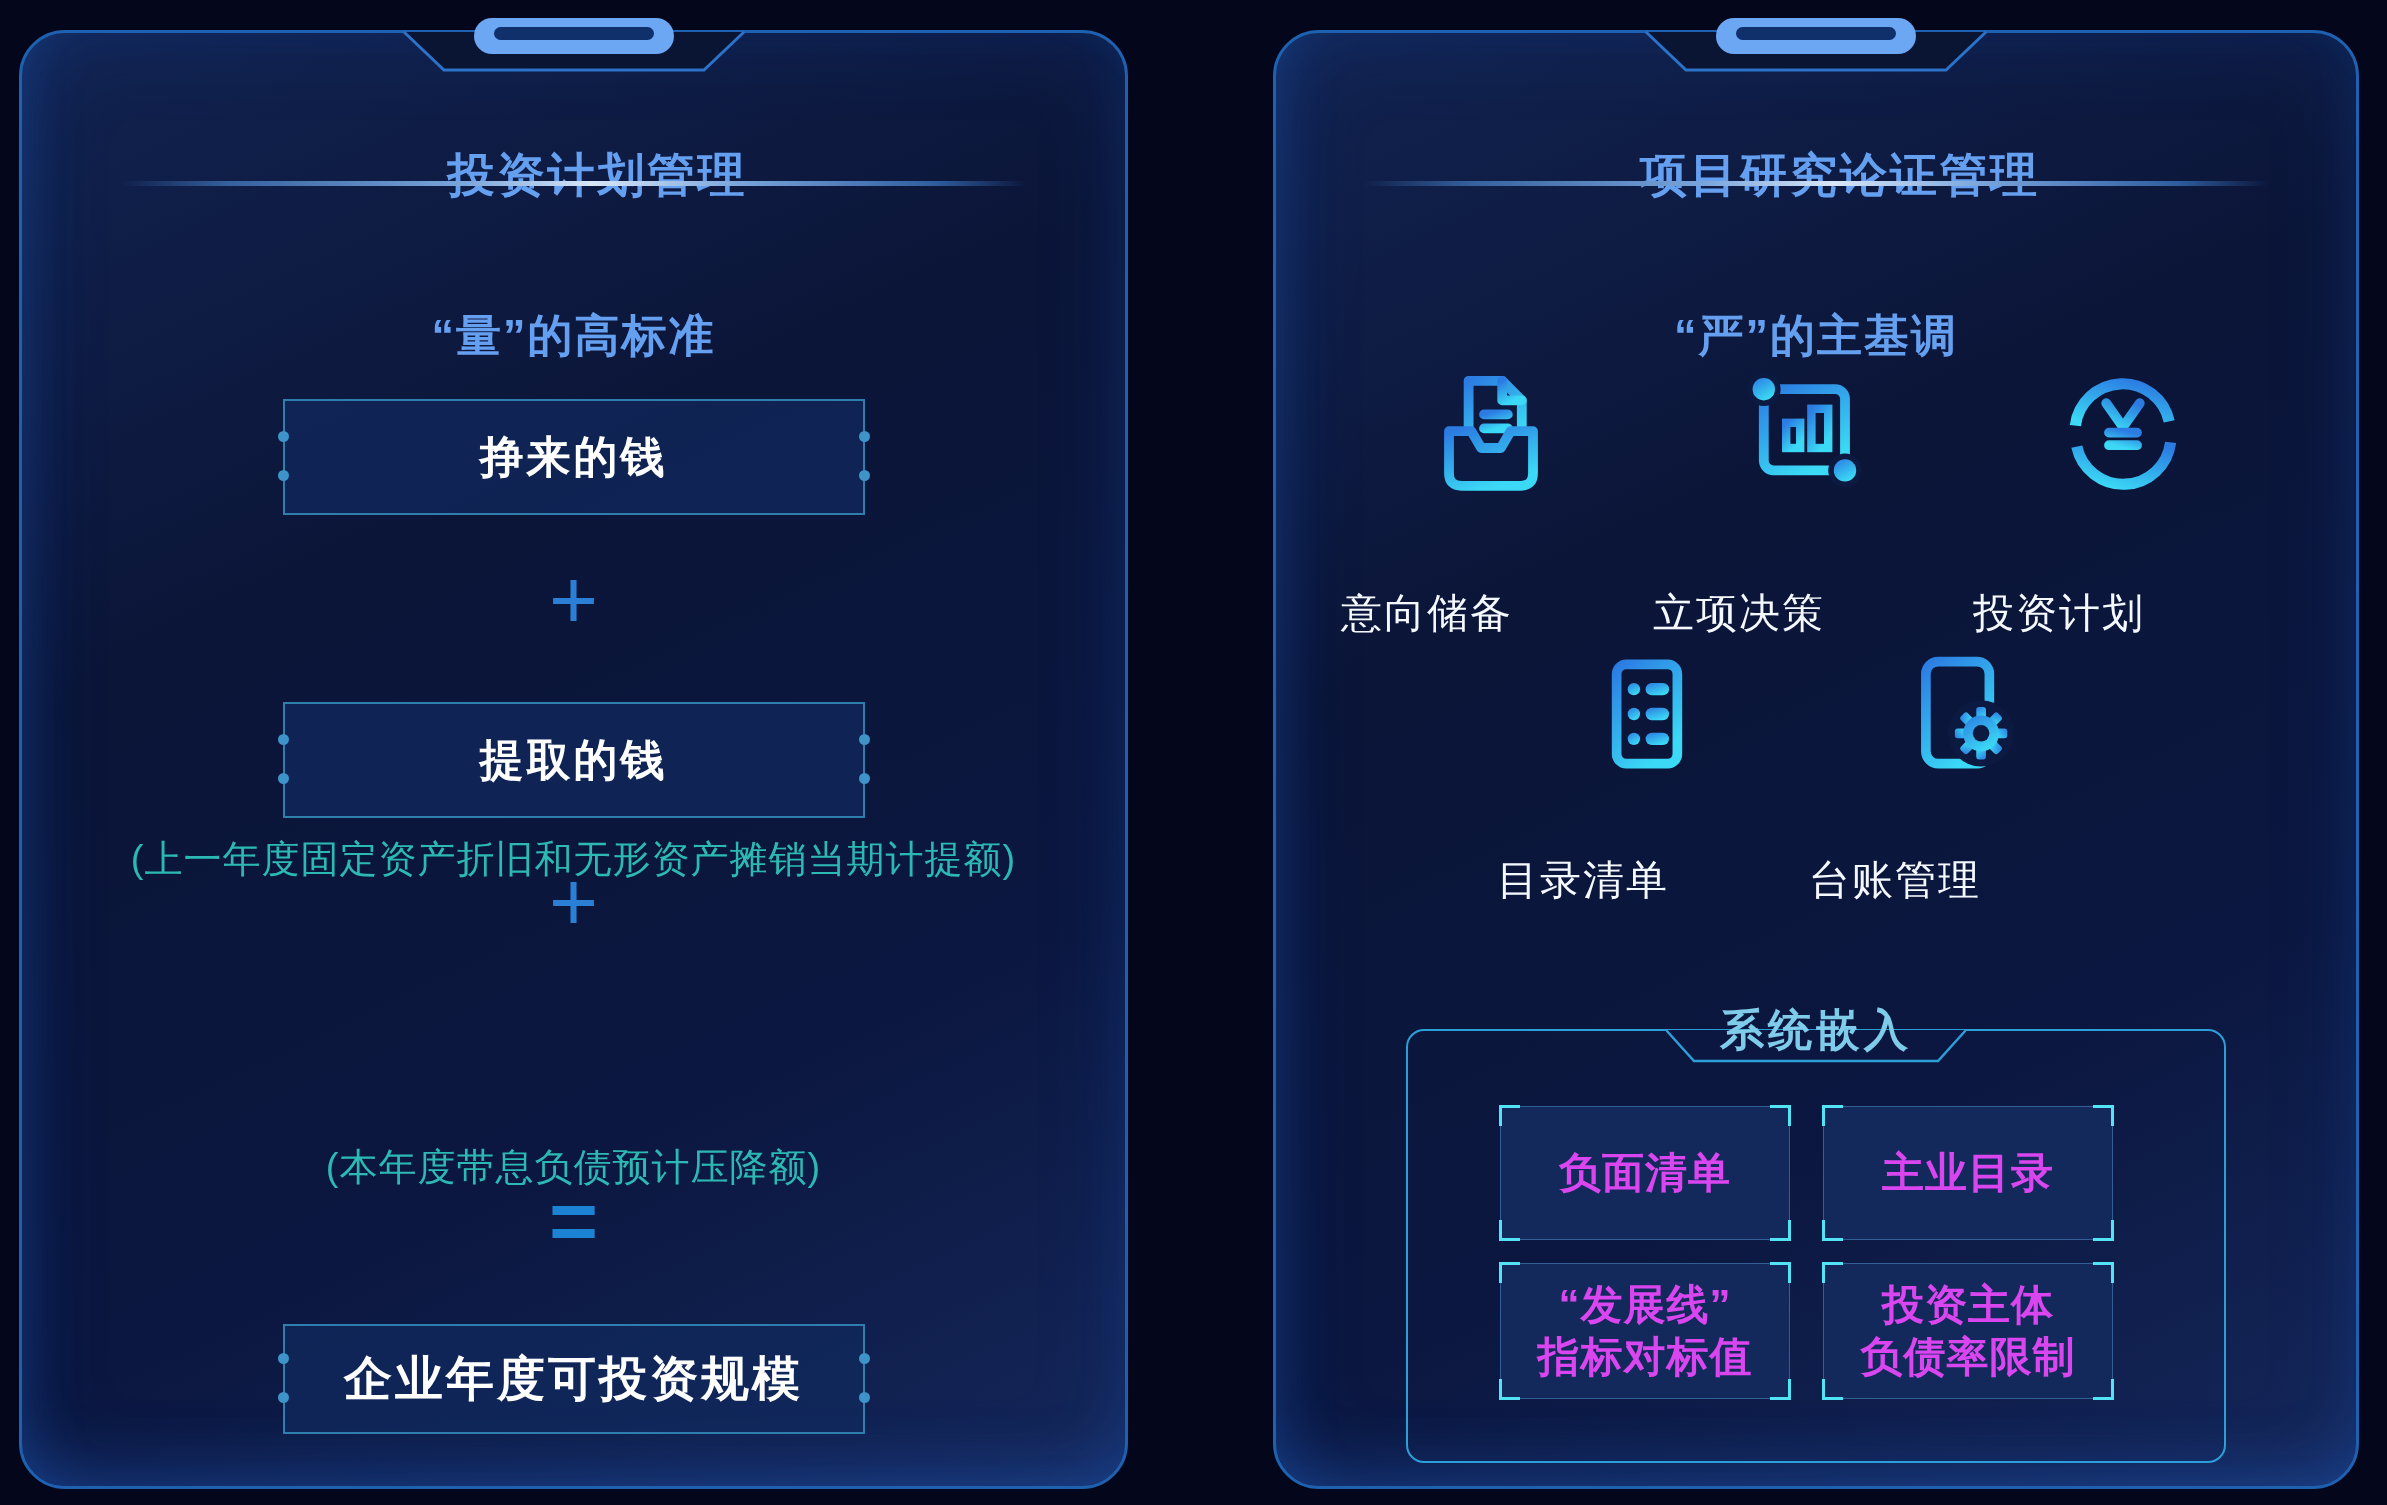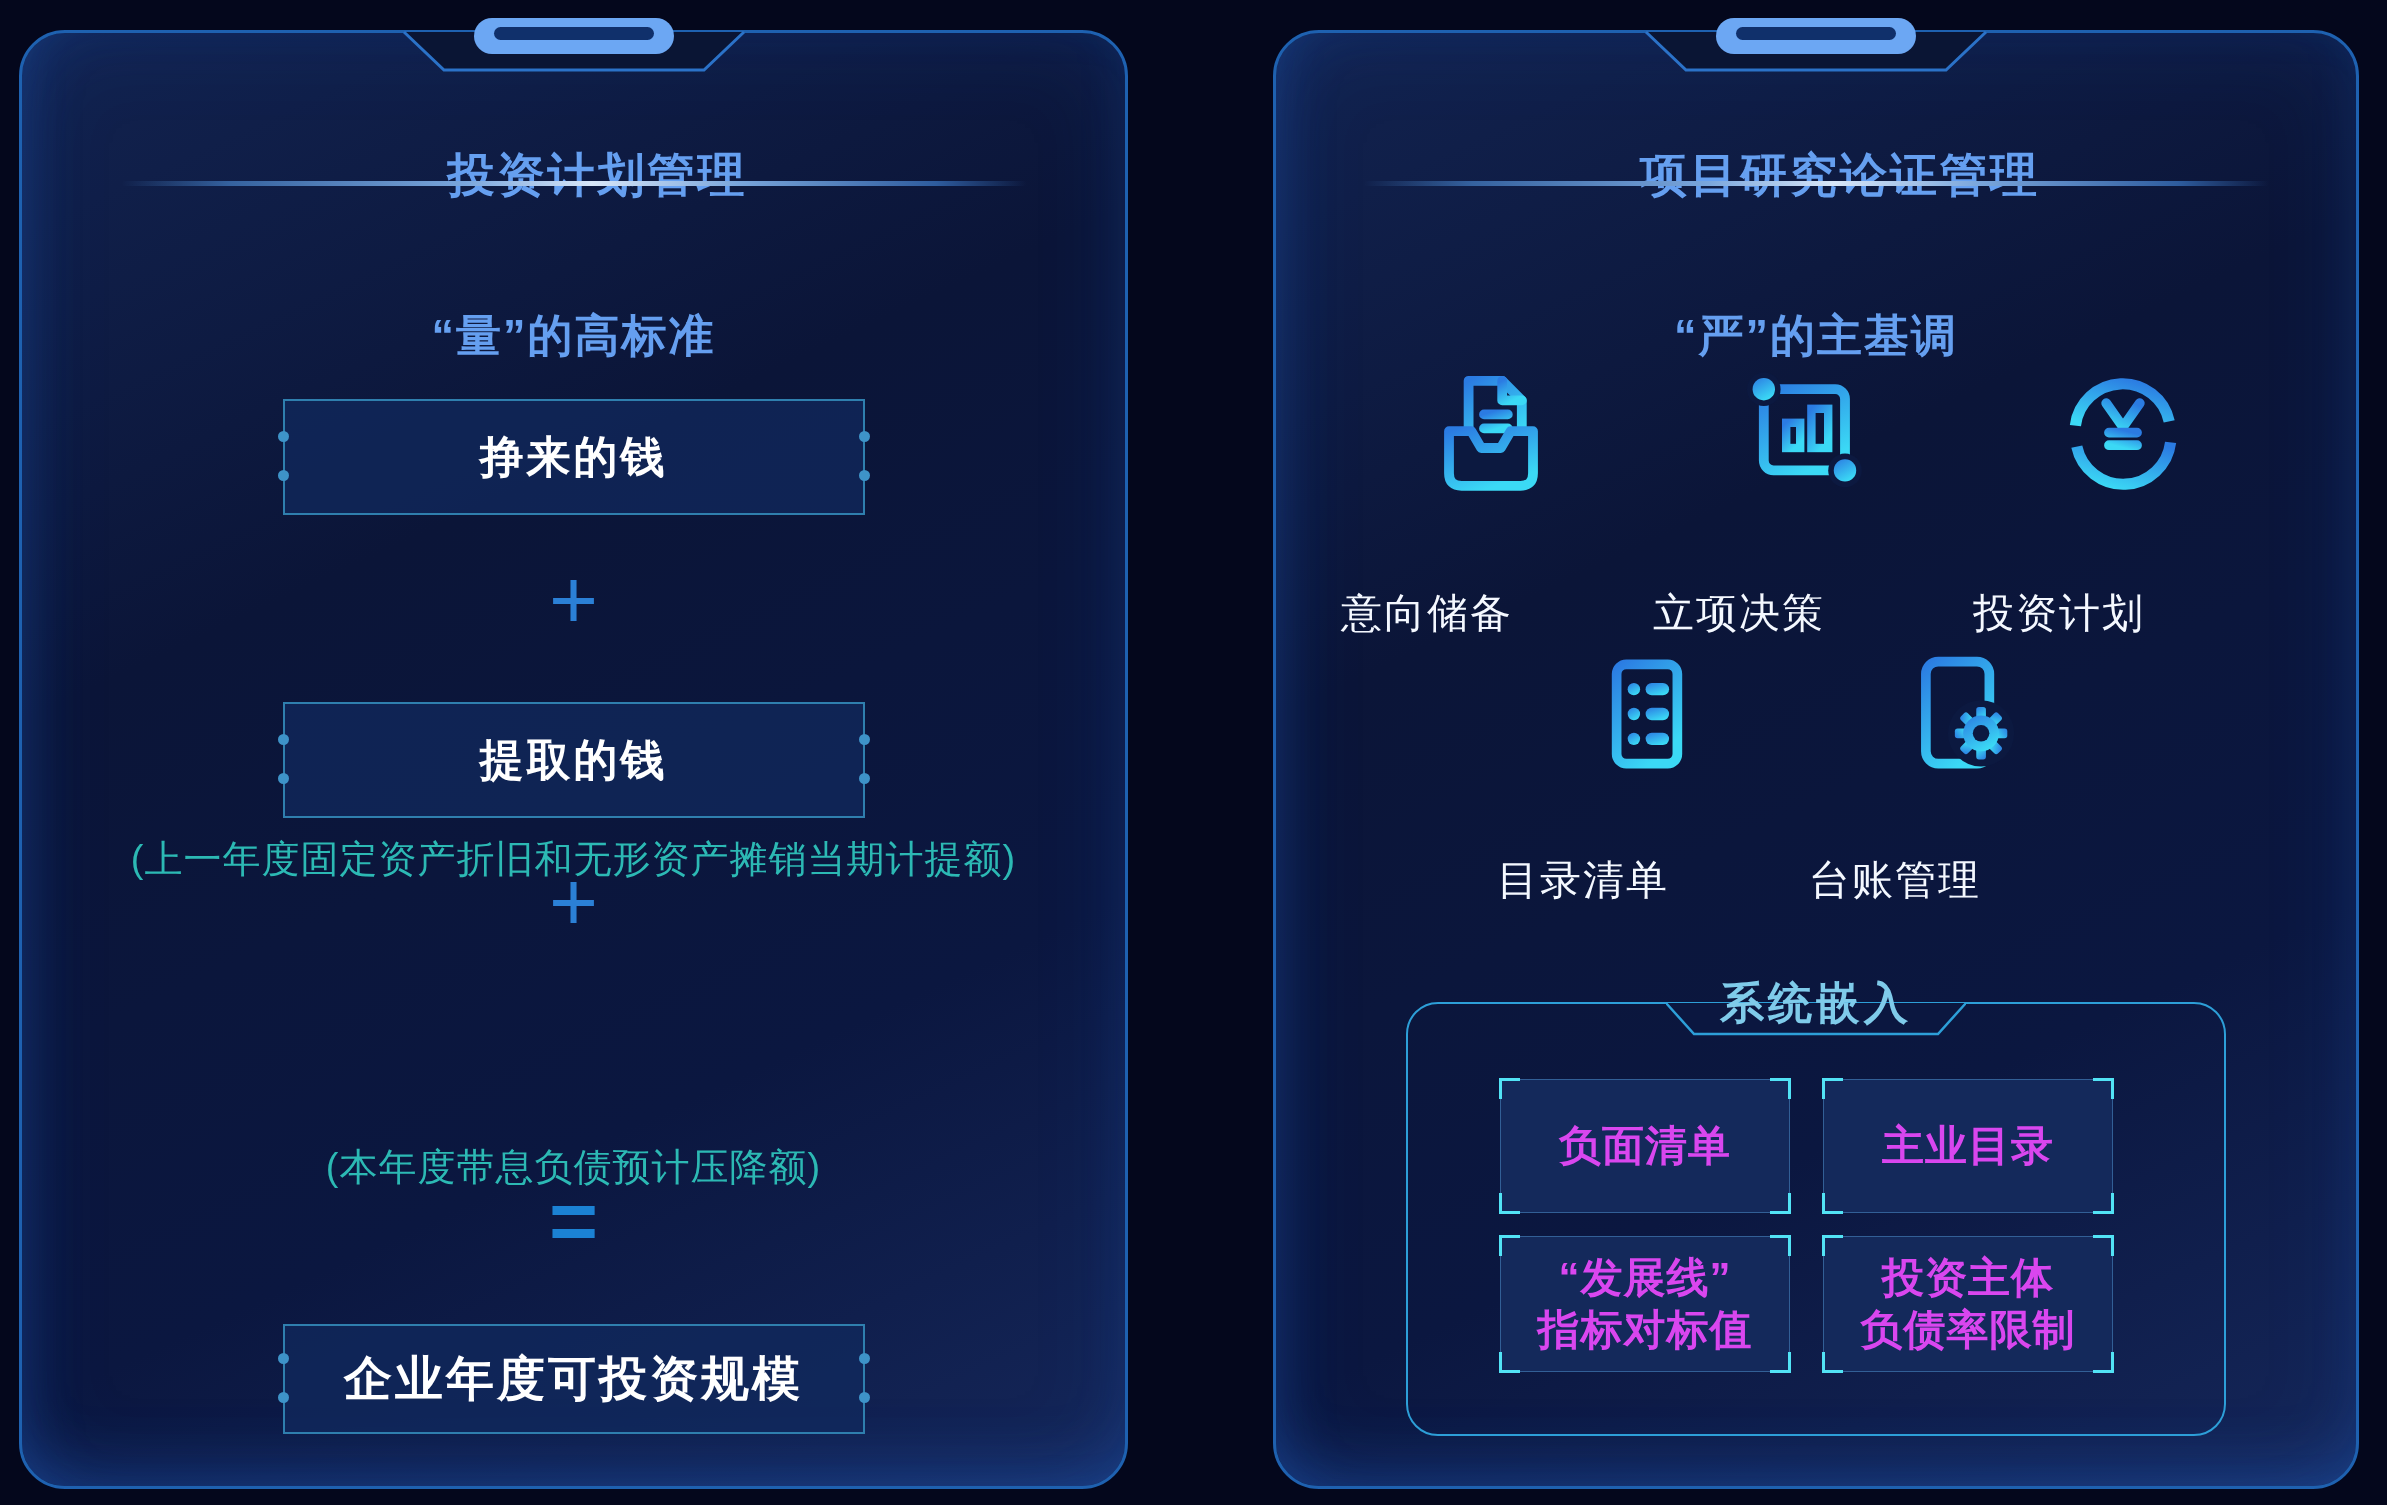--- a/index.html
+++ b/index.html
@@ -32,22 +32,22 @@
   .fcap{position:absolute;left:0;width:100%;text-align:center;line-height:48px;
         font-size:38px;color:#2CB9B4;font-weight:500;letter-spacing:1px;}
   .op{position:absolute;left:0;width:100%;text-align:center;line-height:84px;font-size:84px;}
   .op.plus{color:#2B80D6;font-weight:400;}
   .op.equals{color:#1B82D4;font-weight:700;}
   
   .icon{position:absolute;}
   .ilabel{position:absolute;width:300px;line-height:50px;
           font-size:41px;color:#F4F8FF;font-weight:400;letter-spacing:2px;}
   
-  .sys{position:absolute;left:130px;top:969px;width:816px;height:430px;
-       border:2px solid #2D9FD8;border-radius:32px;}
+  .sys{position:absolute;left:130px;top:996px;width:816px;height:430px;
+       border:2px solid #2D9FD8;border-radius:18px;}
   .sys-notch{position:absolute;top:-3px;left:50%;transform:translateX(-50%);}
   .sys-title{position:absolute;top:-30px;left:50%;transform:translateX(-50%);
              font-size:44px;font-weight:700;color:#7FCBEA;letter-spacing:4px;white-space:nowrap;}
   .gbox{position:absolute;width:288px;height:132px;background:#14295B;
         border:1px solid rgba(80,150,210,.5);
         display:flex;align-items:center;justify-content:center;text-align:center;
         color:#d946ef;font-size:42px;font-weight:700;line-height:1.25;
         letter-spacing:1px;white-space:pre-line;}
   .bk{position:absolute;width:18px;height:18px;border:3px solid #52E3F5;}
   .bk.tl{top:-2px;left:-2px;border-right:none;border-bottom:none;}

